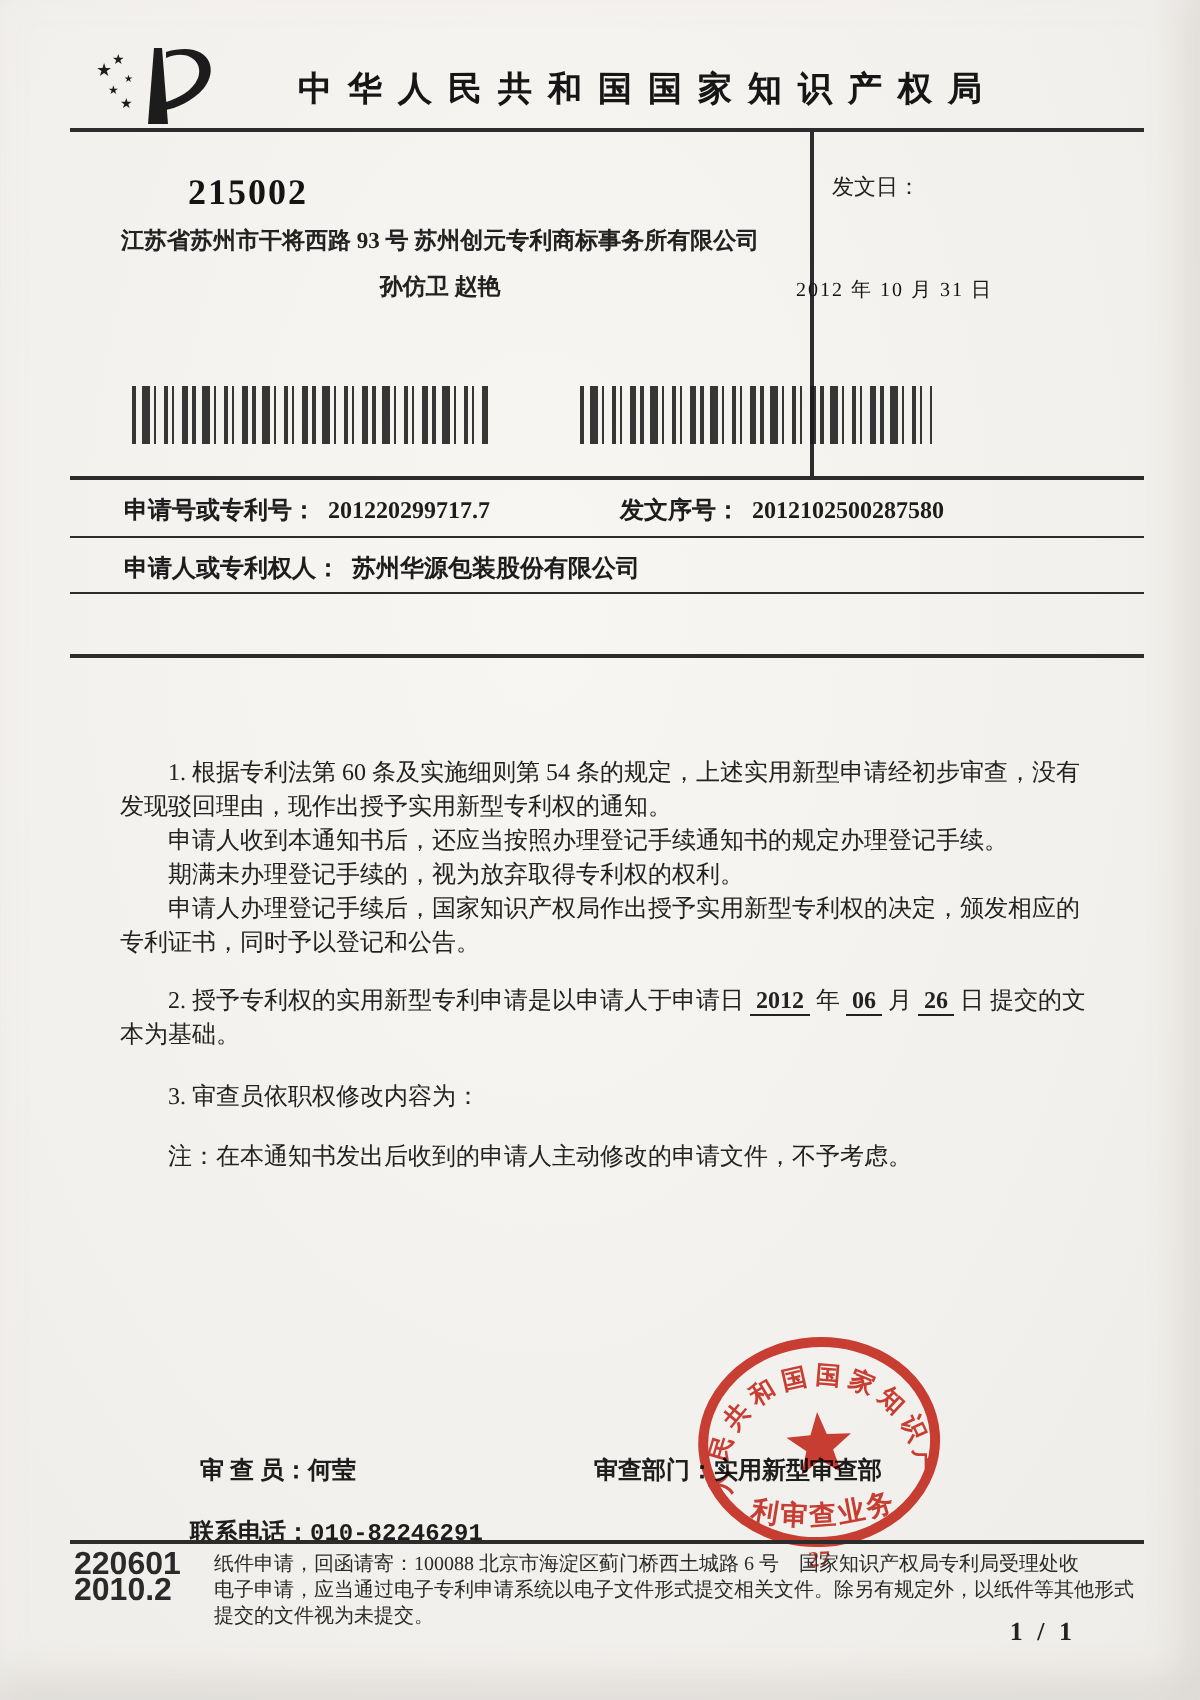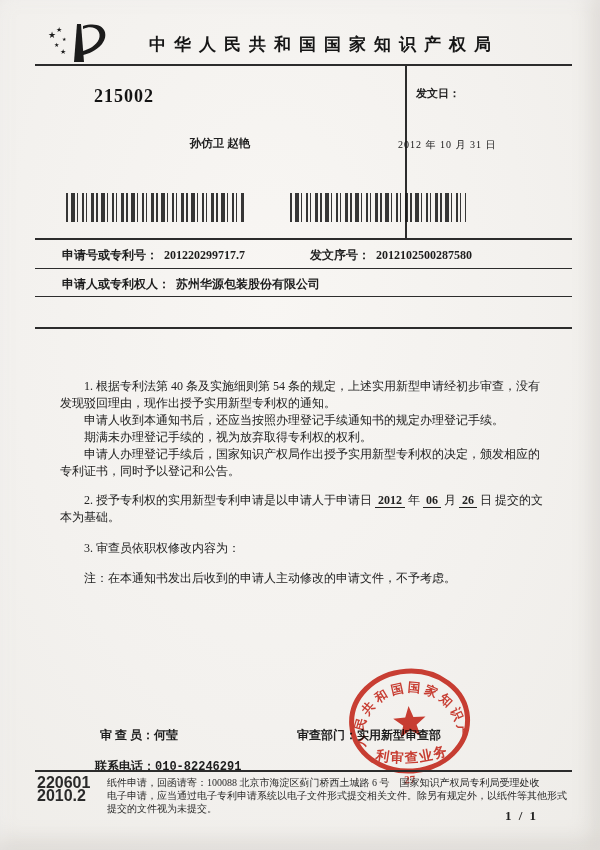--- a/index.html
+++ b/index.html
@@ -29,21 +29,21 @@
   .rule{position:absolute;background:#2c2c2c;}
   .rule-header{left:35px;right:28px;top:64px;height:2px;}
   .vdiv{position:absolute;left:405px;top:66px;width:2px;height:172px;background:#2c2c2c;}
 
   
   .postal{position:absolute;left:94px;top:86px;font-size:18px;font-weight:bold;letter-spacing:1px;color:#141414;}
   .addr1{position:absolute;left:55px;top:113px;width:330px;text-align:center;font-size:11.5px;font-weight:600;color:#222;}
   .addr2{position:absolute;left:55px;top:136px;width:330px;text-align:center;font-size:11.5px;font-weight:600;color:#222;}
 
   
-  .issue-label{position:absolute;left:416px;top:86px;font-size:11px;font-weight:bold;color:#222;}
+  .issue-label{position:absolute;left:416px;top:86px;font-size:11px;font-weight:normal;color:#222;}
   .issue-date{position:absolute;left:398px;top:138px;font-size:10px;font-weight:normal;letter-spacing:1px;color:#151515;}
 
   
   .barcode{
     position:absolute;top:193px;height:29px;
     background:repeating-linear-gradient(90deg,
       #1c1c1c 0 2px, transparent 2px 5px,
       #1c1c1c 5px 9px, transparent 9px 11px,
       #1c1c1c 11px 12px, transparent 12px 16px,
       #1c1c1c 16px 18px, transparent 18px 20px,
@@ -114,20 +114,21 @@
       <text x="14" y="34" font-size="7">★</text>
       <polygon points="31,4 35,4 38,42 28,42"></polygon>
       <path d="M37,6 C58,0 64,14 56,24 C50,31 42,34 37,35 L37,31 C43,29 50,26 53,19 C56,11 48,4 37,9 Z"></path>
     </g>
   </svg>
   <div class="office-title">中华人民共和国国家知识产权局</div>
   <div class="rule rule-header"></div>
   <div class="vdiv"></div>
 
   <div class="postal">215002</div>
+  <div class="addr1">江苏省苏州市干将西路 93 号  苏州创元专利商标事务所有限公司</div>
   <div class="addr2">孙仿卫  赵艳</div>
 
   <div class="issue-label">发文日：</div>
   <div class="issue-date">2012 年 10 月 31 日</div>
 
   <div class="barcode bc1"></div>
   <div class="barcode bc2"></div>
 
   <div class="rule rule-r0"></div>
   <div class="frow f-app">
@@ -138,21 +139,21 @@
   </div>
   <div class="rule rule-r1"></div>
   <div class="frow f-applicant">
     <span>申请人或专利权人：</span><span class="fval">苏州华源包装股份有限公司</span>
   </div>
   <div class="rule rule-r2"></div>
   <div class="rule rule-r3"></div>
 
 
   <div class="body-text">
-    <p>1. 根据专利法第 40 条及实施细则第 54 条的规定，上述实用新型申请经初步审查，没有发现驳回理由，现作出授予实用新型专利权的通知。</p>
+    <p>1. 根据专利法第 60 条及实施细则第 54 条的规定，上述实用新型申请经初步审查，没有发现驳回理由，现作出授予实用新型专利权的通知。</p>
     <p>申请人收到本通知书后，还应当按照办理登记手续通知书的规定办理登记手续。</p>
     <p>期满未办理登记手续的，视为放弃取得专利权的权利。</p>
     <p>申请人办理登记手续后，国家知识产权局作出授予实用新型专利权的决定，颁发相应的专利证书，同时予以登记和公告。</p>
     <p class="sp1">
       <span>2. 授予专利权的实用新型专利申请是以申请人于申请日</span>
       <span class="uline">2012</span>
       <span>年</span>
       <span class="uline">06</span>
       <span>月</span>
       <span class="uline">26</span>

